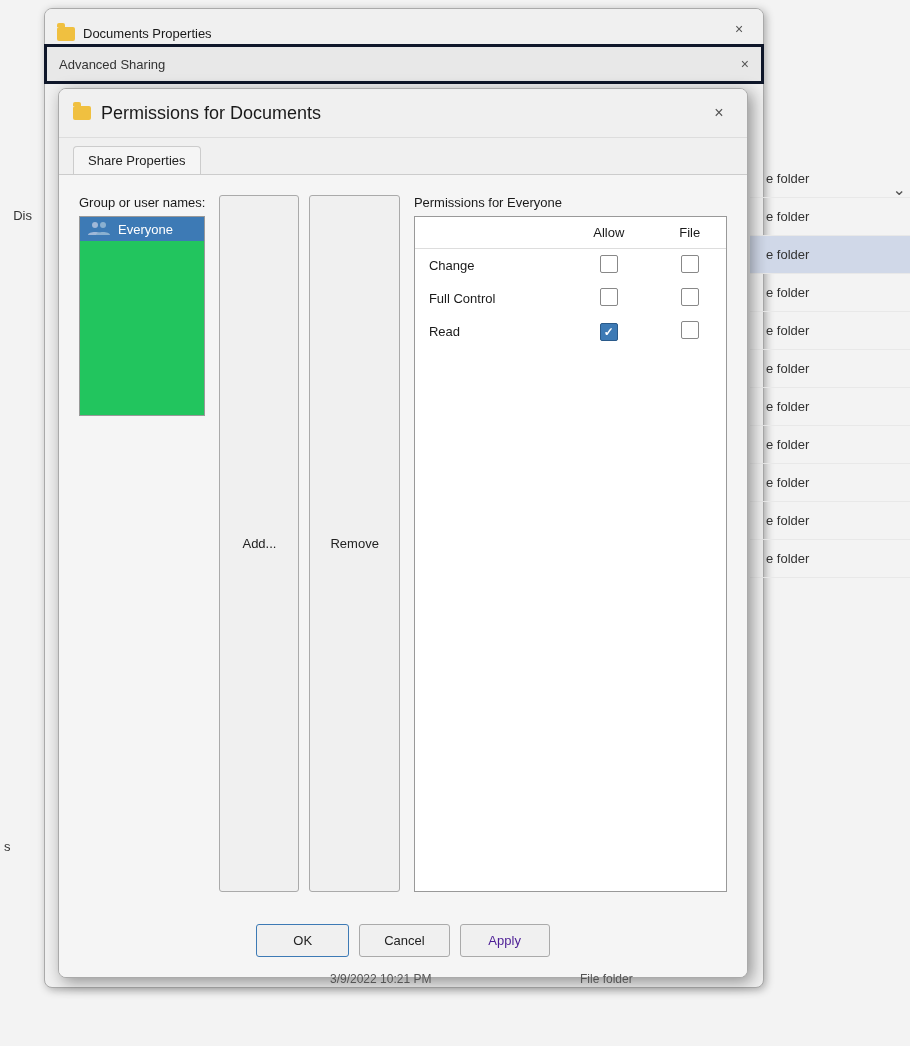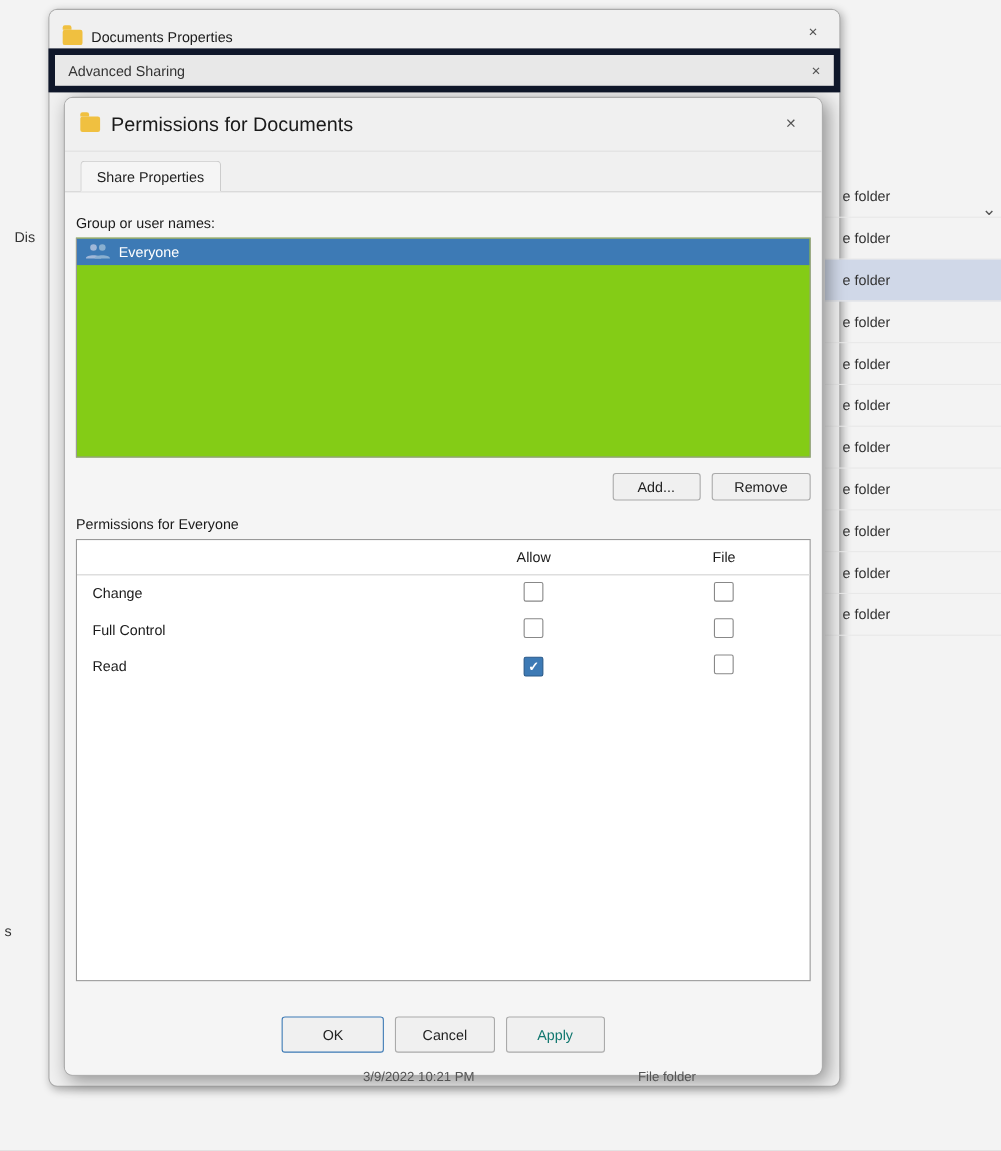--- a/index.html
+++ b/index.html
@@ -83,21 +83,21 @@
     }
 
     
     .advanced-sharing-bar {
       position: absolute;
       top: 44px;
       left: 44px;
       width: 720px;
       height: 40px;
       background: #e8e8e8;
-      border: 6px solid #0f172a;
+      border: 3px solid #0f172a;
       display: flex;
       align-items: center;
       padding: 0 12px;
       font-size: 13px;
       color: #333;
       border-radius: 0;
     }
 
     
     .sidebar-items {
@@ -216,38 +216,38 @@
       margin-right: 2px;
     }
     .tab.active {
       background: #f5f5f5;
       font-weight: 500;
     }
 
     
     .permissions-content {
       flex: 1;
-      padding: 20px 10px 16px;
+      padding: 20px 20px 16px;
       background: #f5f5f5;
       display: flex;
-      flex-direction: column;
+      flex-direction: row;
       gap: 14px;
       justify-content: center;
     }
 
     .section-label {
       font-size: 13px;
       color: #1a1a1a;
       margin-bottom: 6px;
     }
 
     
     .user-list-container {
       border: 1px solid #999;
-      background: #84cc16;
+      background: #22c55e;
       height: 200px;
       overflow-y: auto;
     }
 
     .user-list-item {
       display: flex;
       align-items: center;
       padding: 4px 8px;
       gap: 8px;
       cursor: pointer;
@@ -385,21 +385,21 @@
       min-width: 90px;
     }
 
     .btn-apply {
       padding: 8px 20px;
       font-size: 13px;
       background: #f0f0f0;
       border: 1px solid #aaa;
       border-radius: 3px;
       cursor: pointer;
-      color: #0f766e;
+      color: #4c1d95;
       min-width: 90px;
     }
   </style>
 </head>
 <body>
 
 <div class="bg-explorer"></div>
 
 <div class="docs-properties-window">
   <div class="docs-properties-titlebar">

